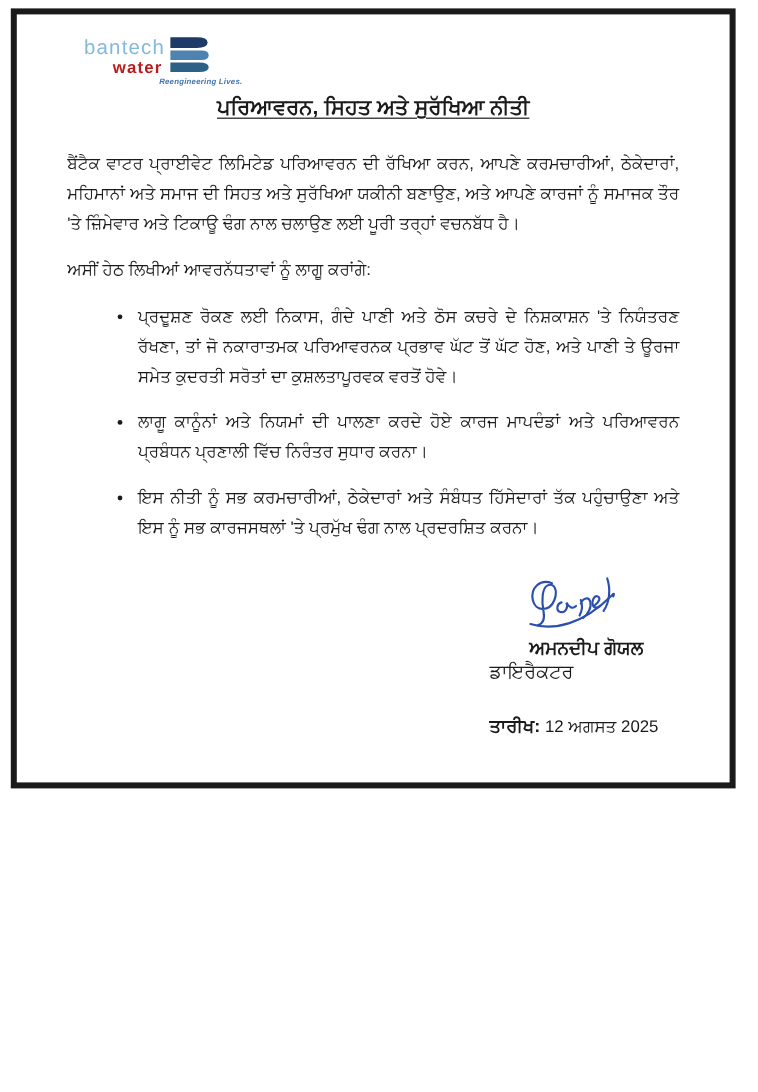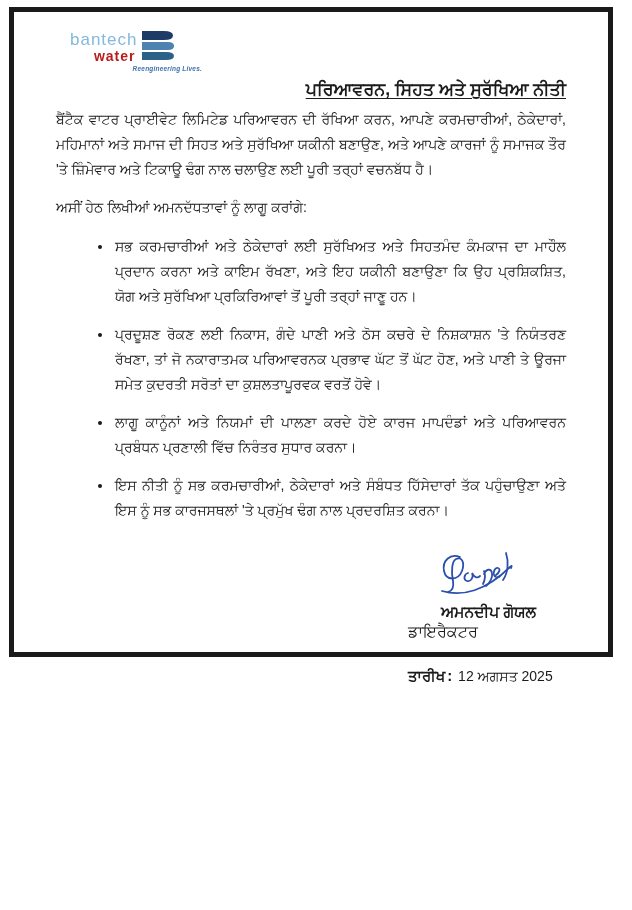--- a/index.html
+++ b/index.html
@@ -62,23 +62,23 @@
     font-size: 6.5px;
     font-style: italic;
     font-weight: 700;
     color: #4173ad;
     text-align: right;
     margin-top: 2px;
     letter-spacing: 0.2px;
   }
   
   .doc-title {
-    text-align: right;
+    text-align: center;
     margin-top: 7px;
-    margin-bottom: 7px;
+    margin-bottom: 24px;
   }
   .doc-title span {
     font-size: 17.5px;
     font-weight: 700;
     text-decoration: underline;
     text-underline-offset: 3px;
   }
   
   .para {
     font-size: 14px;
@@ -144,21 +144,20 @@
   }
   .sig-date {
     margin-top: 26px;
     font-size: 14px;
     line-height: 1.3;
     white-space: nowrap;
   }
   .sig-date .date-label {
     font-size: 15px;
     font-weight: 700;
-    font-family: Liberation Mono, monospace;
   }
 </style>
 </head>
 <body>
 
 <div class="page-frame">
   <div class="content">
 
     <div class="logo">
       <div class="logo-top">
@@ -174,24 +173,23 @@
       </div>
       <div class="logo-tagline">Reengineering Lives.</div>
     </div>
 
     <div class="doc-title">
       <span>ਪਰਿਆਵਰਨ, ਸਿਹਤ ਅਤੇ ਸੁਰੱਖਿਆ ਨੀਤੀ</span>
     </div>
 
     <p class="para">ਬੈਂਟੈਕ ਵਾਟਰ ਪ੍ਰਾਈਵੇਟ ਲਿਮਿਟੇਡ ਪਰਿਆਵਰਨ ਦੀ ਰੱਖਿਆ ਕਰਨ, ਆਪਣੇ ਕਰਮਚਾਰੀਆਂ, ਠੇਕੇਦਾਰਾਂ, ਮਹਿਮਾਨਾਂ ਅਤੇ ਸਮਾਜ ਦੀ ਸਿਹਤ ਅਤੇ ਸੁਰੱਖਿਆ ਯਕੀਨੀ ਬਣਾਉਣ, ਅਤੇ ਆਪਣੇ ਕਾਰਜਾਂ ਨੂੰ ਸਮਾਜਕ ਤੌਰ 'ਤੇ ਜ਼ਿੰਮੇਵਾਰ ਅਤੇ ਟਿਕਾਊ ਢੰਗ ਨਾਲ ਚਲਾਉਣ ਲਈ ਪੂਰੀ ਤਰ੍ਹਾਂ ਵਚਨਬੱਧ ਹੈ।</p>
 
-    <p class="lead">ਅਸੀਂ ਹੇਠ ਲਿਖੀਆਂ ਅਮਨਦੱਧਤਾਵਾਂ ਨੂੰ ਲਾਗੂ ਕਰਾਂਗੇ:</p>
+    <p class="lead">ਅਸੀਂ ਹੇਠ ਲਿਖੀਆਂ ਆਵਰਨੱਧਤਾਵਾਂ ਨੂੰ ਲਾਗੂ ਕਰਾਂਗੇ:</p>
 
     <ul class="commitments">
-      <li>ਸਭ ਕਰਮਚਾਰੀਆਂ ਅਤੇ ਠੇਕੇਦਾਰਾਂ ਲਈ ਸੁਰੱਖਿਅਤ ਅਤੇ ਸਿਹਤਮੰਦ ਕੰਮਕਾਜ ਦਾ ਮਾਹੌਲ ਪ੍ਰਦਾਨ ਕਰਨਾ ਅਤੇ ਕਾਇਮ ਰੱਖਣਾ, ਅਤੇ ਇਹ ਯਕੀਨੀ ਬਣਾਉਣਾ ਕਿ ਉਹ ਪ੍ਰਸ਼ਿਕਸ਼ਿਤ, ਯੋਗ ਅਤੇ ਸੁਰੱਖਿਆ ਪ੍ਰਕਿਰਿਆਵਾਂ ਤੋਂ ਪੂਰੀ ਤਰ੍ਹਾਂ ਜਾਣੂ ਹਨ।</li>
       <li>ਪ੍ਰਦੂਸ਼ਣ ਰੋਕਣ ਲਈ ਨਿਕਾਸ, ਗੰਦੇ ਪਾਣੀ ਅਤੇ ਠੋਸ ਕਚਰੇ ਦੇ ਨਿਸ਼ਕਾਸ਼ਨ 'ਤੇ ਨਿਯੰਤਰਣ ਰੱਖਣਾ, ਤਾਂ ਜੋ ਨਕਾਰਾਤਮਕ ਪਰਿਆਵਰਨਕ ਪ੍ਰਭਾਵ ਘੱਟ ਤੋਂ ਘੱਟ ਹੋਣ, ਅਤੇ ਪਾਣੀ ਤੇ ਊਰਜਾ ਸਮੇਤ ਕੁਦਰਤੀ ਸਰੋਤਾਂ ਦਾ ਕੁਸ਼ਲਤਾਪੂਰਵਕ ਵਰਤੋਂ ਹੋਵੇ।</li>
       <li>ਲਾਗੂ ਕਾਨੂੰਨਾਂ ਅਤੇ ਨਿਯਮਾਂ ਦੀ ਪਾਲਣਾ ਕਰਦੇ ਹੋਏ ਕਾਰਜ ਮਾਪਦੰਡਾਂ ਅਤੇ ਪਰਿਆਵਰਨ ਪ੍ਰਬੰਧਨ ਪ੍ਰਣਾਲੀ ਵਿੱਚ ਨਿਰੰਤਰ ਸੁਧਾਰ ਕਰਨਾ।</li>
       <li>ਇਸ ਨੀਤੀ ਨੂੰ ਸਭ ਕਰਮਚਾਰੀਆਂ, ਠੇਕੇਦਾਰਾਂ ਅਤੇ ਸੰਬੰਧਤ ਹਿੱਸੇਦਾਰਾਂ ਤੱਕ ਪਹੁੰਚਾਉਣਾ ਅਤੇ ਇਸ ਨੂੰ ਸਭ ਕਾਰਜਸਥਲਾਂ 'ਤੇ ਪ੍ਰਮੁੱਖ ਢੰਗ ਨਾਲ ਪ੍ਰਦਰਸ਼ਿਤ ਕਰਨਾ।</li>
     </ul>
 
 
     <div class="sig-block">
       <svg class="sig-scrawl" width="82" height="52" viewBox="0 0 82 52" fill="none" aria-hidden="true">
         <g stroke-width="1.8" stroke-linecap="round" fill="none" stroke="#2b4fad">
           <path d="M26 10 C 16 6, 8 14, 10 24 C 12 34, 24 34, 28 24 C 31 16, 28 9, 22 12 C 18 14, 17 24, 19 34 C 20 40, 18 44, 14 45"></path>

